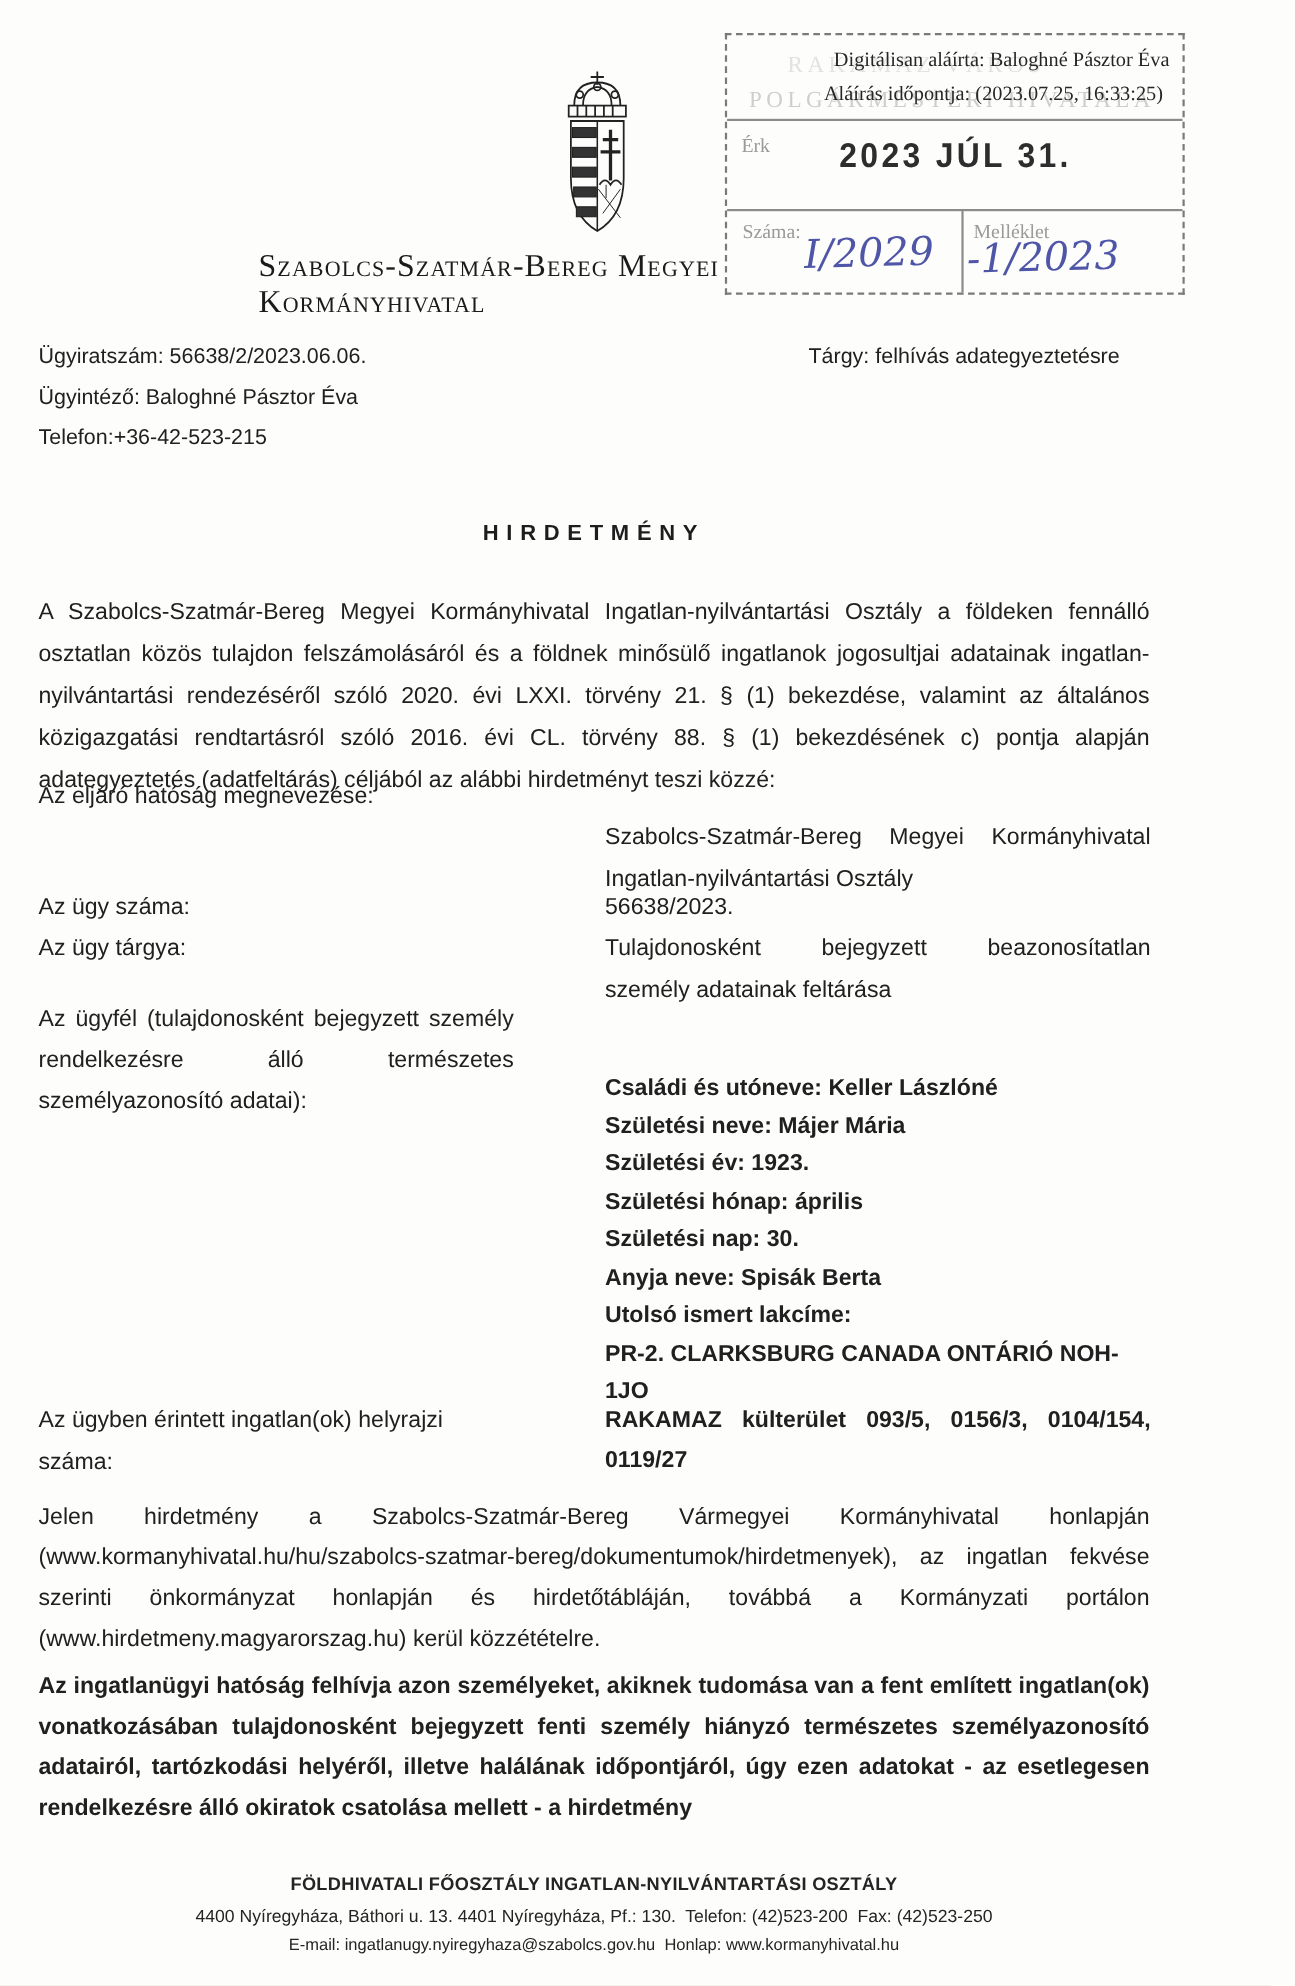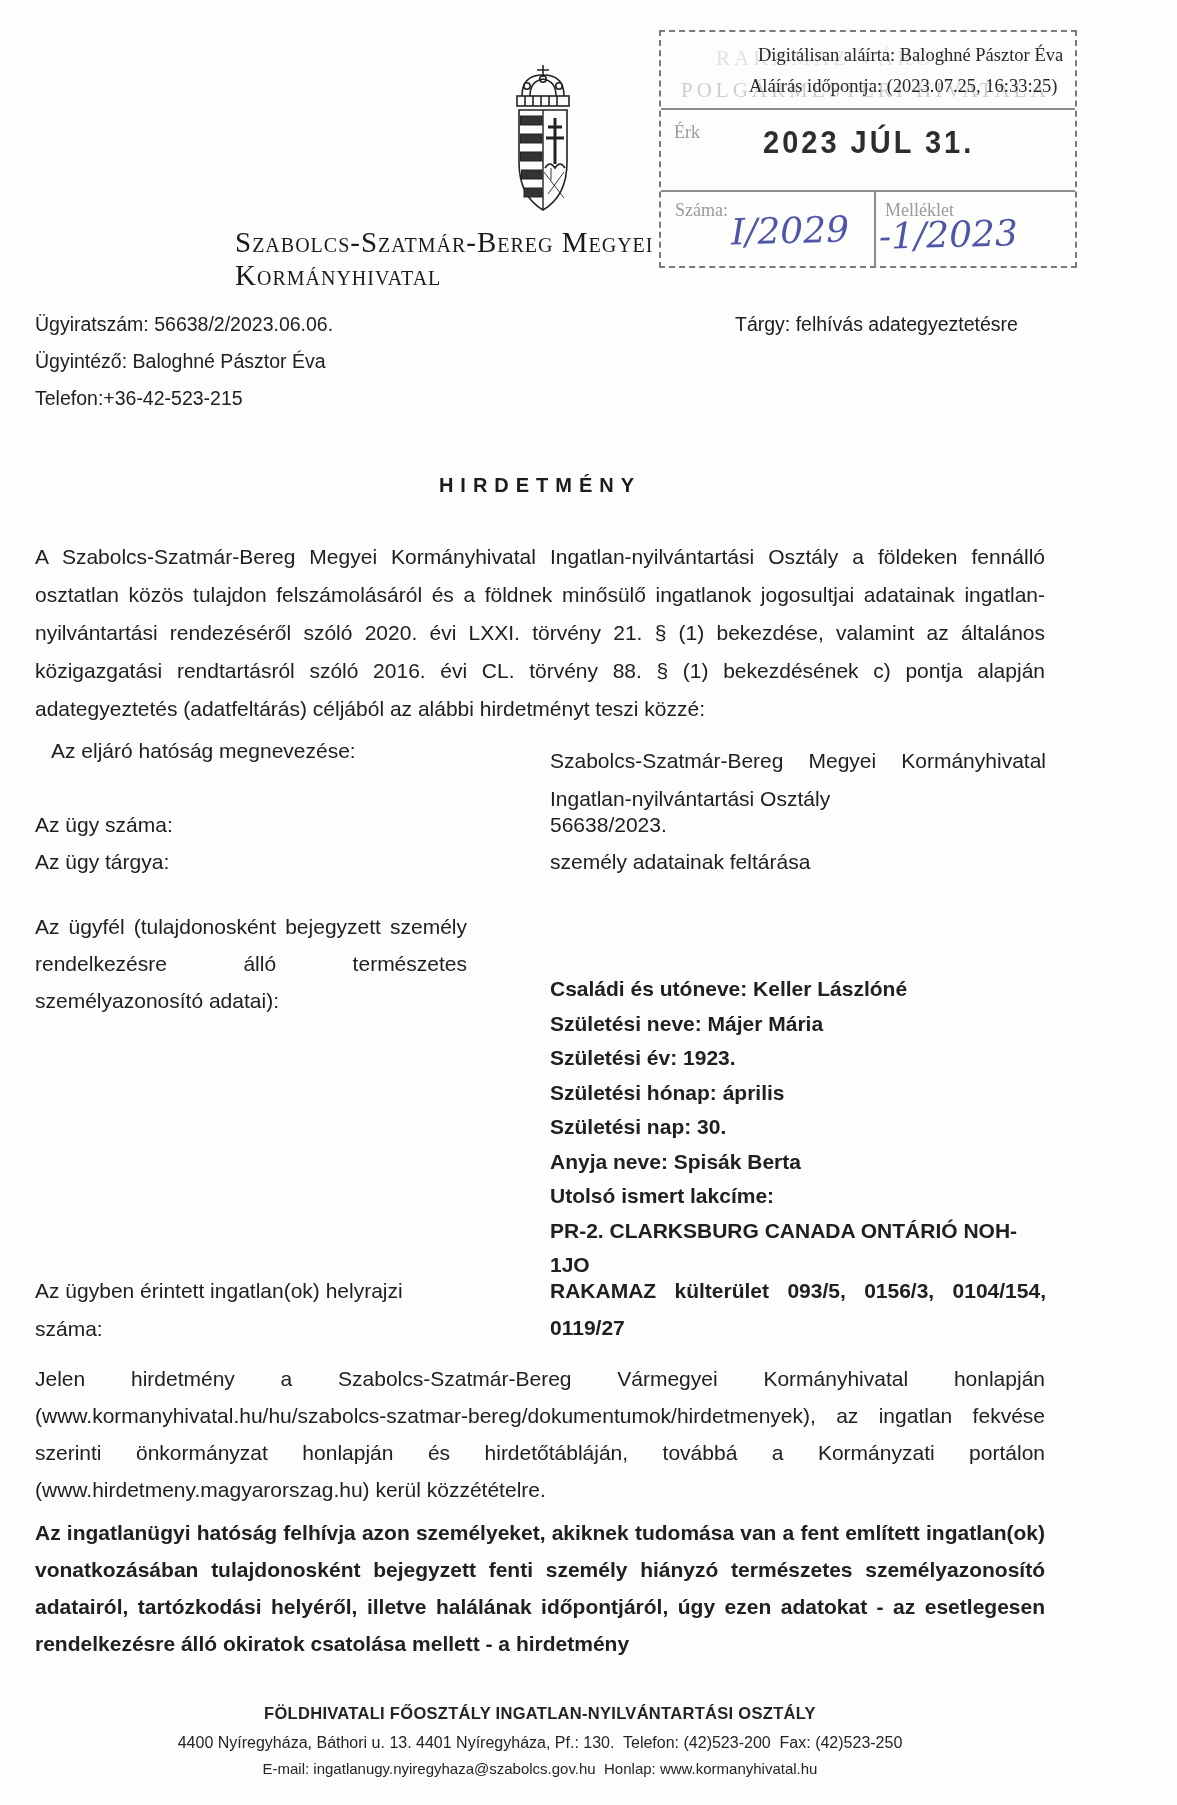--- a/index.html
+++ b/index.html
@@ -130,31 +130,32 @@
     <div class="meta-line">Ügyiratszám: 56638/2/2023.06.06.</div>
     <div class="meta-line">Ügyintéző: Baloghné Pásztor Éva</div>
     <div class="meta-line">Telefon:+36-42-523-215</div>
   </div>
   <div class="abs meta-line" style="left:735px;top:306px;">Tárgy: felhívás adategyeztetésre</div>
 
   <div class="abs doc-title">HIRDETMÉNY</div>
 
   <div class="abs body-text just" style="left:35px;top:538px;width:1010px;">A Szabolcs-Szatmár-Bereg Megyei Kormányhivatal Ingatlan-nyilvántartási Osztály a földeken fennálló osztatlan közös tulajdon felszámolásáról és a földnek minősülő ingatlanok jogosultjai adatainak ingatlan-nyilvántartási rendezéséről szóló 2020. évi LXXI. törvény 21. § (1) bekezdése, valamint az általános közigazgatási rendtartásról szóló 2016. évi CL. törvény 88. § (1) bekezdésének c) pontja alapján adategyeztetés (adatfeltárás) céljából az alábbi hirdetményt teszi közzé:</div>
 
-  <div class="abs body-text label-col" style="top:732px;margin-left:16px;">Az eljáró hatóság megnevezése:</div>
+  <div class="abs body-text label-col" style="top:705px;">Az eljáró hatóság megnevezése:</div>
   <div class="abs body-text label-col" style="top:806px;">Az ügy száma:</div>
 
   <div class="abs body-text value-col" style="top:742px;">
     <div class="just-last">Szabolcs-Szatmár-Bereg Megyei Kormányhivatal</div>
     <div>Ingatlan-nyilvántartási Osztály</div>
   </div>
   <div class="abs body-text value-col" style="top:806px;">56638/2023.</div>
 
   <div class="abs body-text label-col" style="top:843px;">Az ügy tárgya:</div>
   <div class="abs body-text value-col" style="top:843px;">
+    <div class="just-last">Tulajdonosként bejegyzett beazonosítatlan</div>
     <div>személy adatainak feltárása</div>
   </div>
 
   <div class="abs body-text just label-col" style="top:908px;line-height:37px;">Az ügyfél (tulajdonosként bejegyzett személy rendelkezésre álló természetes személyazonosító adatai):</div>
   <div class="abs body-text value-col client-lines" style="top:972px;">
     <div>Családi és utóneve: Keller Lászlóné</div>
     <div>Születési neve: Májer Mária</div>
     <div>Születési év: 1923.</div>
     <div>Születési hónap: április</div>
     <div>Születési nap: 30.</div>

